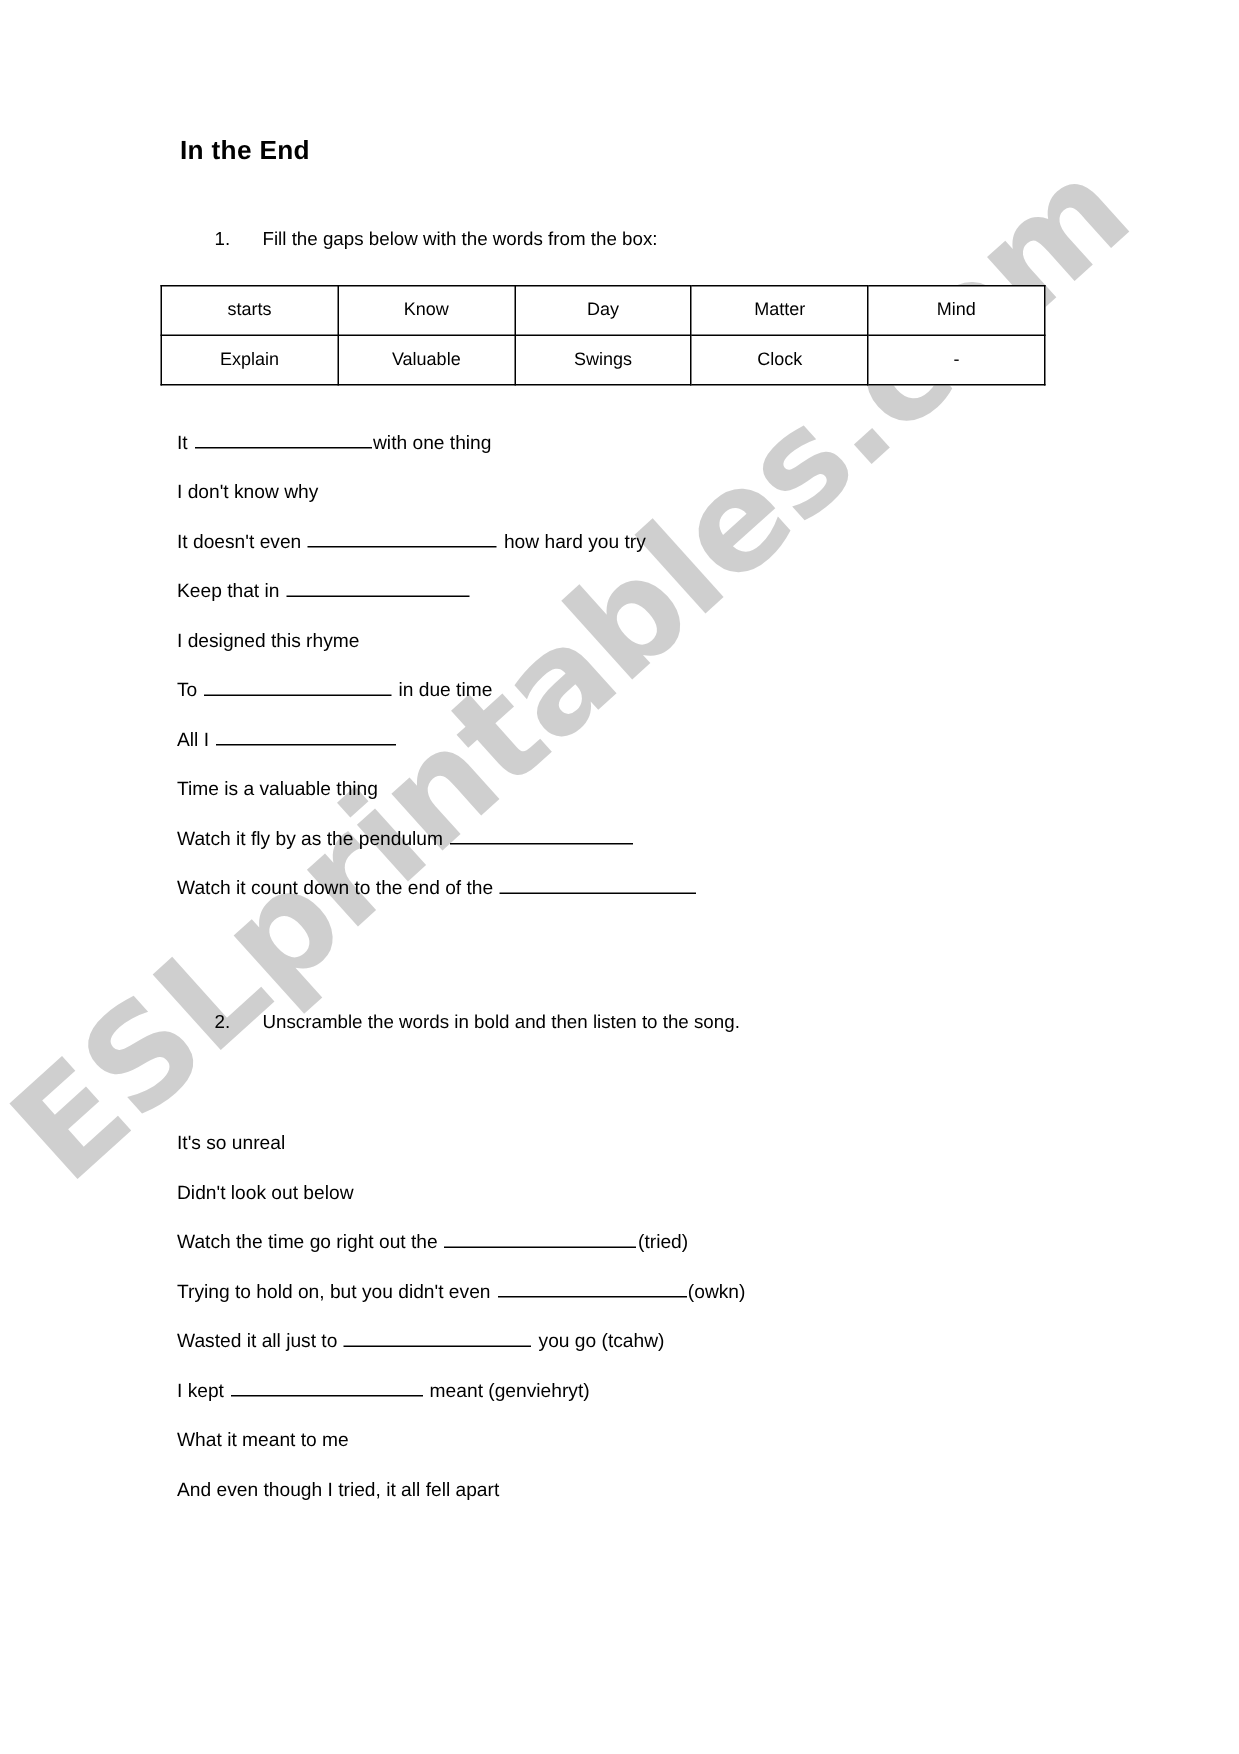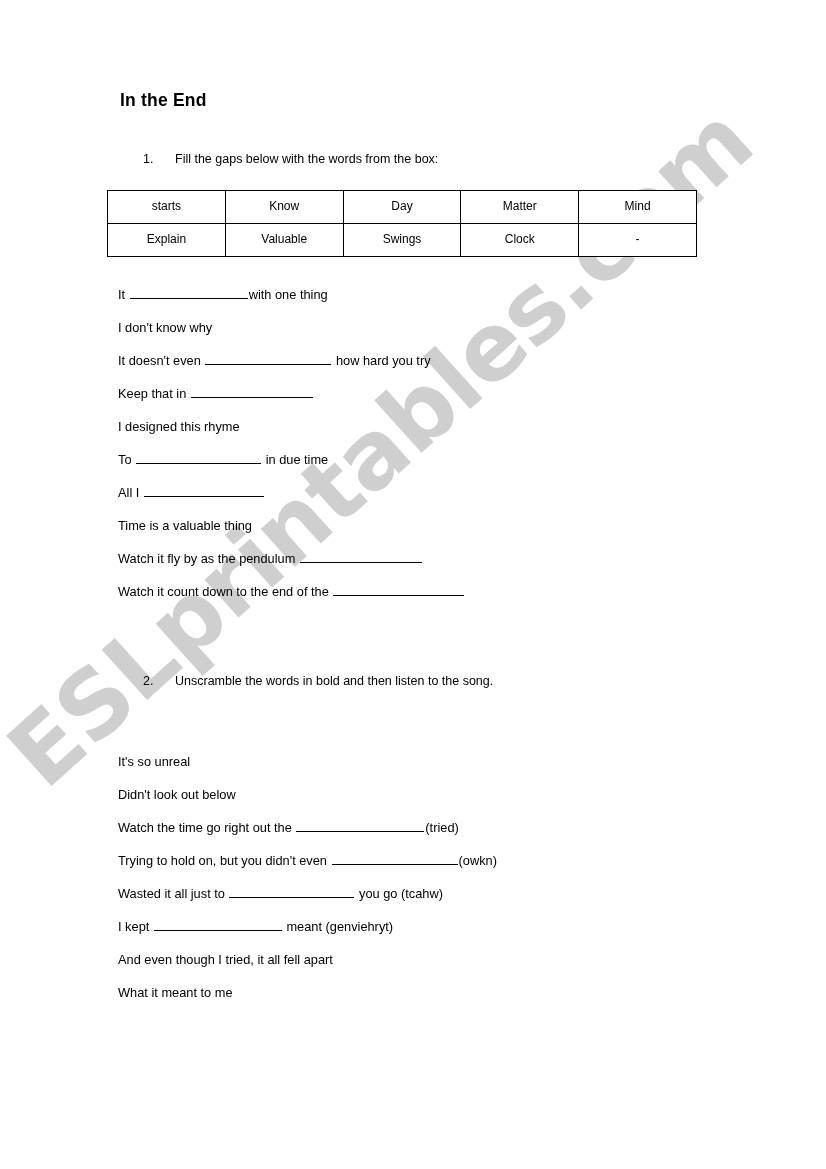--- a/index.html
+++ b/index.html
@@ -195,17 +195,17 @@
     <span class="num">2.</span><span>Unscramble the words in bold and then listen to the song.</span>
   </div>
 
   <div class="lyrics" id="lyrics-2">
       <div class="lyric-line"><span>It's so unreal</span></div>
       <div class="lyric-line"><span>Didn't look out below</span></div>
       <div class="lyric-line"><span>Watch the time go right out the </span><span class="blank" style="width: 128px;"></span><span>(tried)</span></div>
       <div class="lyric-line"><span>Trying to hold on, but you didn't even </span><span class="blank" style="width: 126px;"></span><span>(owkn)</span></div>
       <div class="lyric-line"><span>Wasted it all just to </span><span class="blank" style="width: 125px;"></span><span> you go (tcahw)</span></div>
       <div class="lyric-line"><span>I kept </span><span class="blank" style="width: 128px;"></span><span> meant (genviehryt)</span></div>
+      <div class="lyric-line"><span>What it meant to me</span></div>
       <div class="lyric-line"><span>And even though I tried, it all fell apart</span></div>
-      <div class="lyric-line"><span>What it meant to me</span></div>
     </div>
 
 </div>
 
 </body></html>

